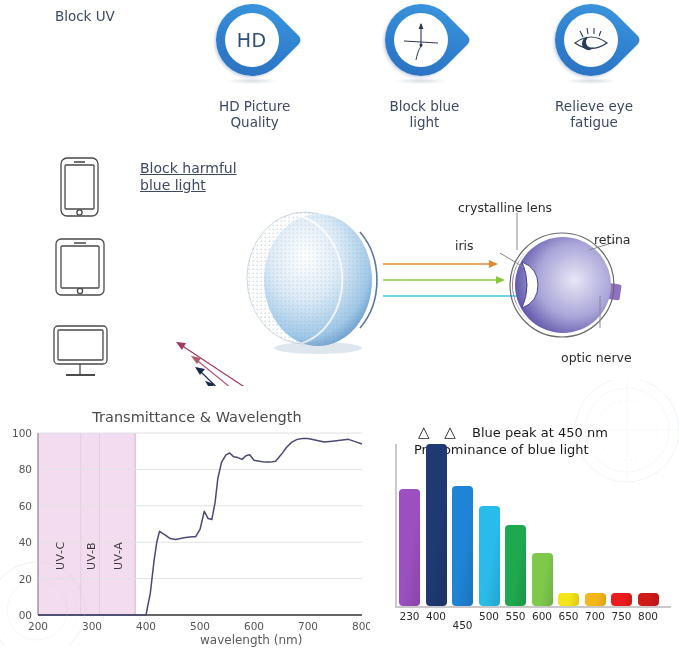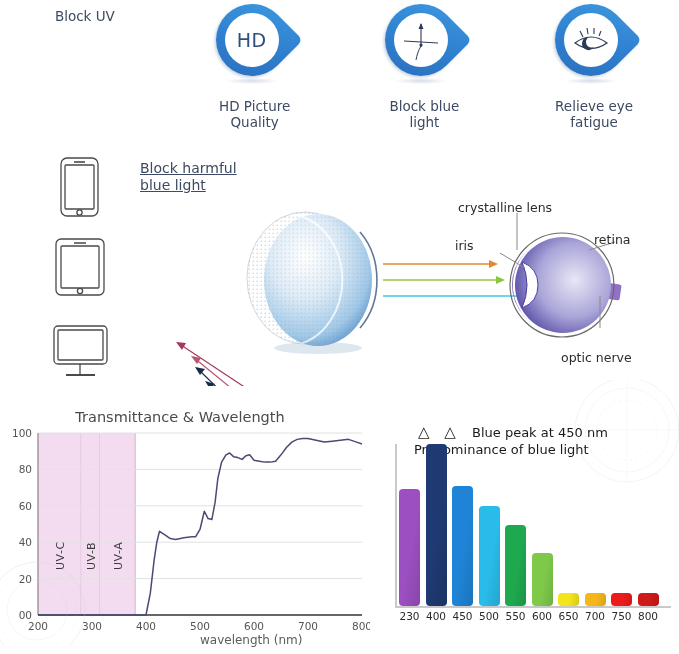--- a/index.html
+++ b/index.html
@@ -113,20 +113,21 @@
     width: 370px;
     height: 249px;
   }
   #line-title {
     position: absolute;
     left: 0; top: 4px;
     width: 360px;
     text-align: center;
     font-size: 14.5px;
     color: #4a4a4a;
+    padding-left: 17px;
   }
   #xaxis-title {
     position: absolute;
     left: 200px; top: 228px;
     font-size: 12px;
     color: #5c5c5c;
   }
   .uvband-label {
     position: absolute;
     font-size: 11px;
@@ -439,21 +440,21 @@
       <div class="bar" style="left: 135.5px; height: 53.46px; background: linear-gradient(100deg, rgb(126, 201, 74) 0%, rgb(126, 201, 74) 55%, rgba(0, 0, 0, 0.12) 100%), rgb(126, 201, 74);"></div>
       <div class="bar" style="left: 162px; height: 12.96px; background: linear-gradient(100deg, rgb(245, 228, 26) 0%, rgb(245, 228, 26) 55%, rgba(0, 0, 0, 0.12) 100%), rgb(245, 228, 26);"></div>
       <div class="bar" style="left: 188.5px; height: 12.96px; background: linear-gradient(100deg, rgb(245, 182, 26) 0%, rgb(245, 182, 26) 55%, rgba(0, 0, 0, 0.12) 100%), rgb(245, 182, 26);"></div>
       <div class="bar" style="left: 215px; height: 12.96px; background: linear-gradient(100deg, rgb(236, 28, 28) 0%, rgb(236, 28, 28) 55%, rgba(0, 0, 0, 0.12) 100%), rgb(236, 28, 28);"></div>
       <div class="bar" style="left: 241.5px; height: 12.96px; background: linear-gradient(100deg, rgb(207, 26, 26) 0%, rgb(207, 26, 26) 55%, rgba(0, 0, 0, 0.12) 100%), rgb(207, 26, 26);"></div>
     </div>
   <div class="bar-axis-x"></div>
   <div id="bar-ticks">
       <div class="bar-tick" style="left: 13.5px;">230</div>
       <div class="bar-tick" style="left: 40px;">400</div>
-      <div class="bar-tick" style="left: 66.5px;">450</div>
+      <div class="bar-tick" style="left: 66.5px; margin-top: 9px;">450</div>
       <div class="bar-tick" style="left: 93px;">500</div>
       <div class="bar-tick" style="left: 119.5px;">550</div>
       <div class="bar-tick" style="left: 146px;">600</div>
       <div class="bar-tick" style="left: 172.5px;">650</div>
       <div class="bar-tick" style="left: 199px;">700</div>
       <div class="bar-tick" style="left: 225.5px;">750</div>
       <div class="bar-tick" style="left: 252px;">800</div>
     </div>
 </div>
 

